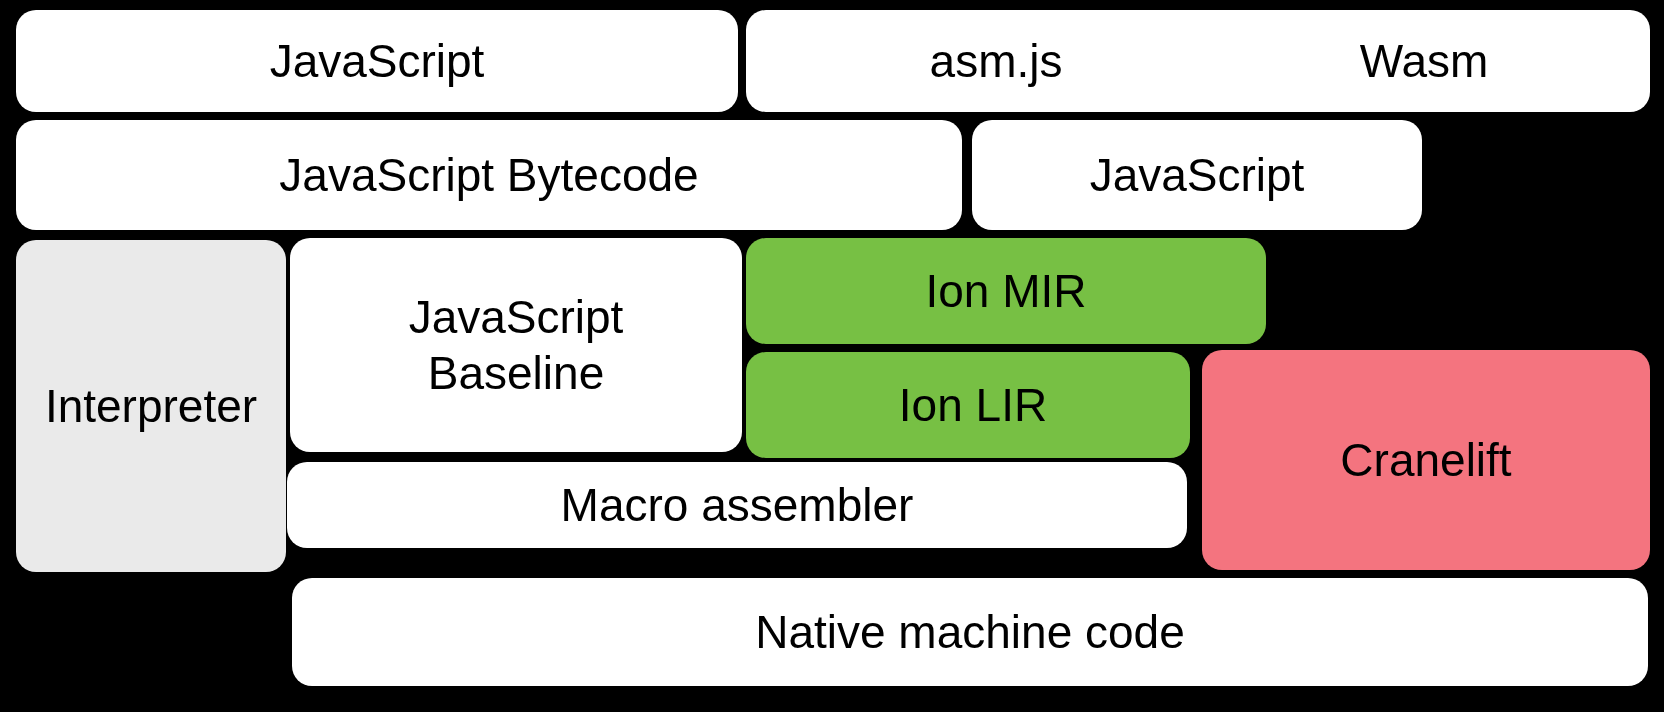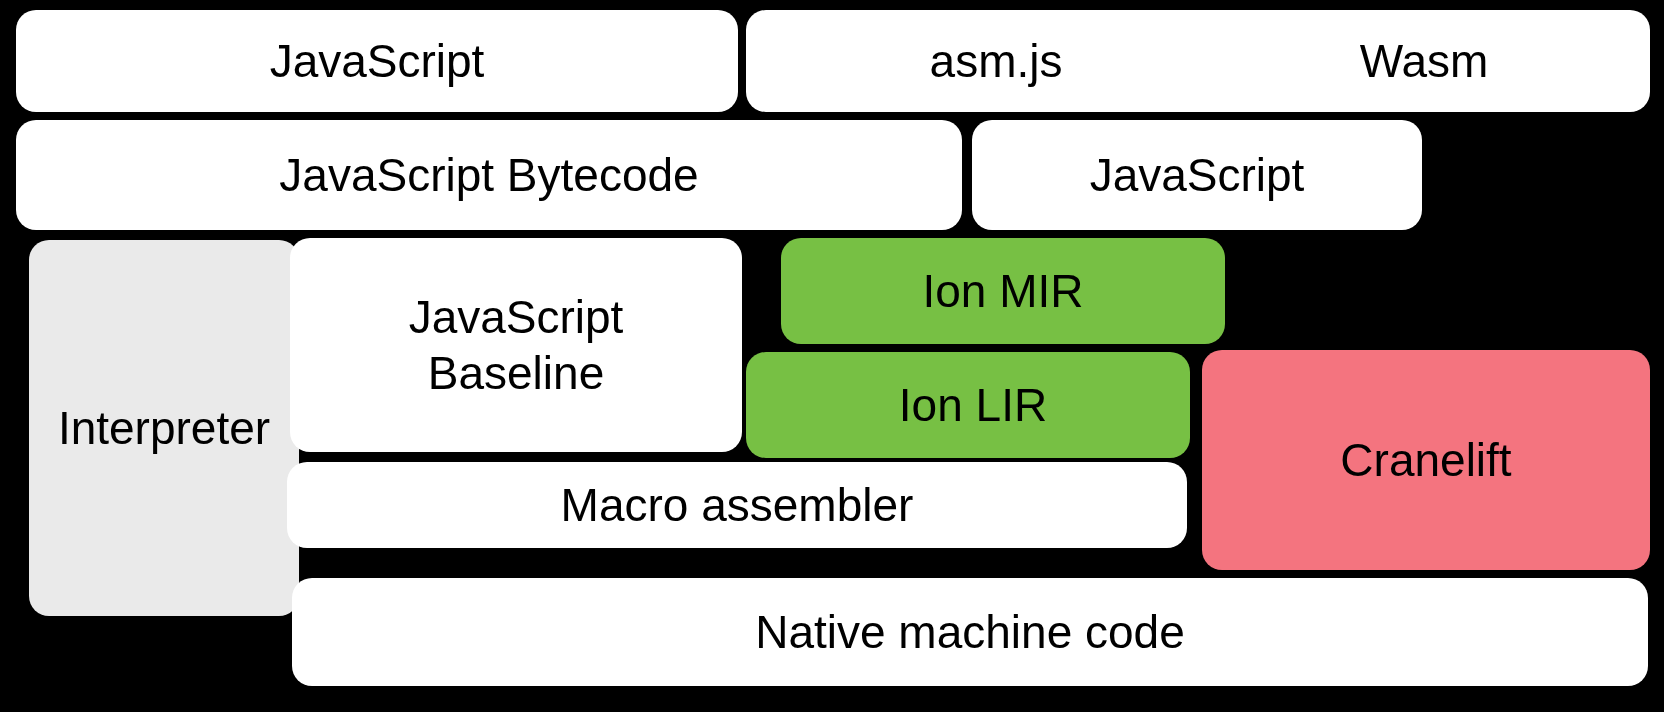--- a/index.html
+++ b/index.html
@@ -32,23 +32,23 @@
   .node--gray  { background: var(--interpreter-box, #eaeaea); }
   .node--green { background: var(--ion-box, #77c044); }
   .node--pink  { background: var(--cranelift-box, #f4747f); }
 
   
   #n-javascript   { left: 16px;   top: 10px;  width: 722px;  height: 102px; }
   #n-asmjs        { left: 746px;  top: 10px;  width: 500px;  height: 102px; }
   #n-wasm         { left: 1198px; top: 10px;  width: 452px;  height: 102px; }
   #n-bytecode     { left: 16px;   top: 120px; width: 946px;  height: 110px; }
   #n-baldrmonkey  { left: 972px;  top: 120px; width: 450px;  height: 110px; }
-  #n-interpreter  { left: 16px;   top: 240px; width: 270px;  height: 376px; margin-left: 13px; }
+  #n-interpreter  { left: 16px;   top: 240px; width: 270px;  height: 332px; }
   #n-baseline     { left: 290px;  top: 238px; width: 452px;  height: 214px; }
-  #n-ionmir       { left: 781px;  top: 238px; width: 444px;  height: 106px; }
+  #n-ionmir       { left: 746px;  top: 238px; width: 520px;  height: 106px; }
   #n-ionlir       { left: 746px;  top: 352px; width: 444px;  height: 106px; padding-left: 10px; }
   #n-cranelift    { left: 1202px; top: 350px; width: 448px;  height: 220px; }
   #n-macro        { left: 287px;  top: 462px; width: 900px;  height: 86px; }
   #n-native       { left: 292px;  top: 578px; width: 1356px; height: 108px; }
 </style>
 </head>
 <body>
 
 <div class="canvas">
 

